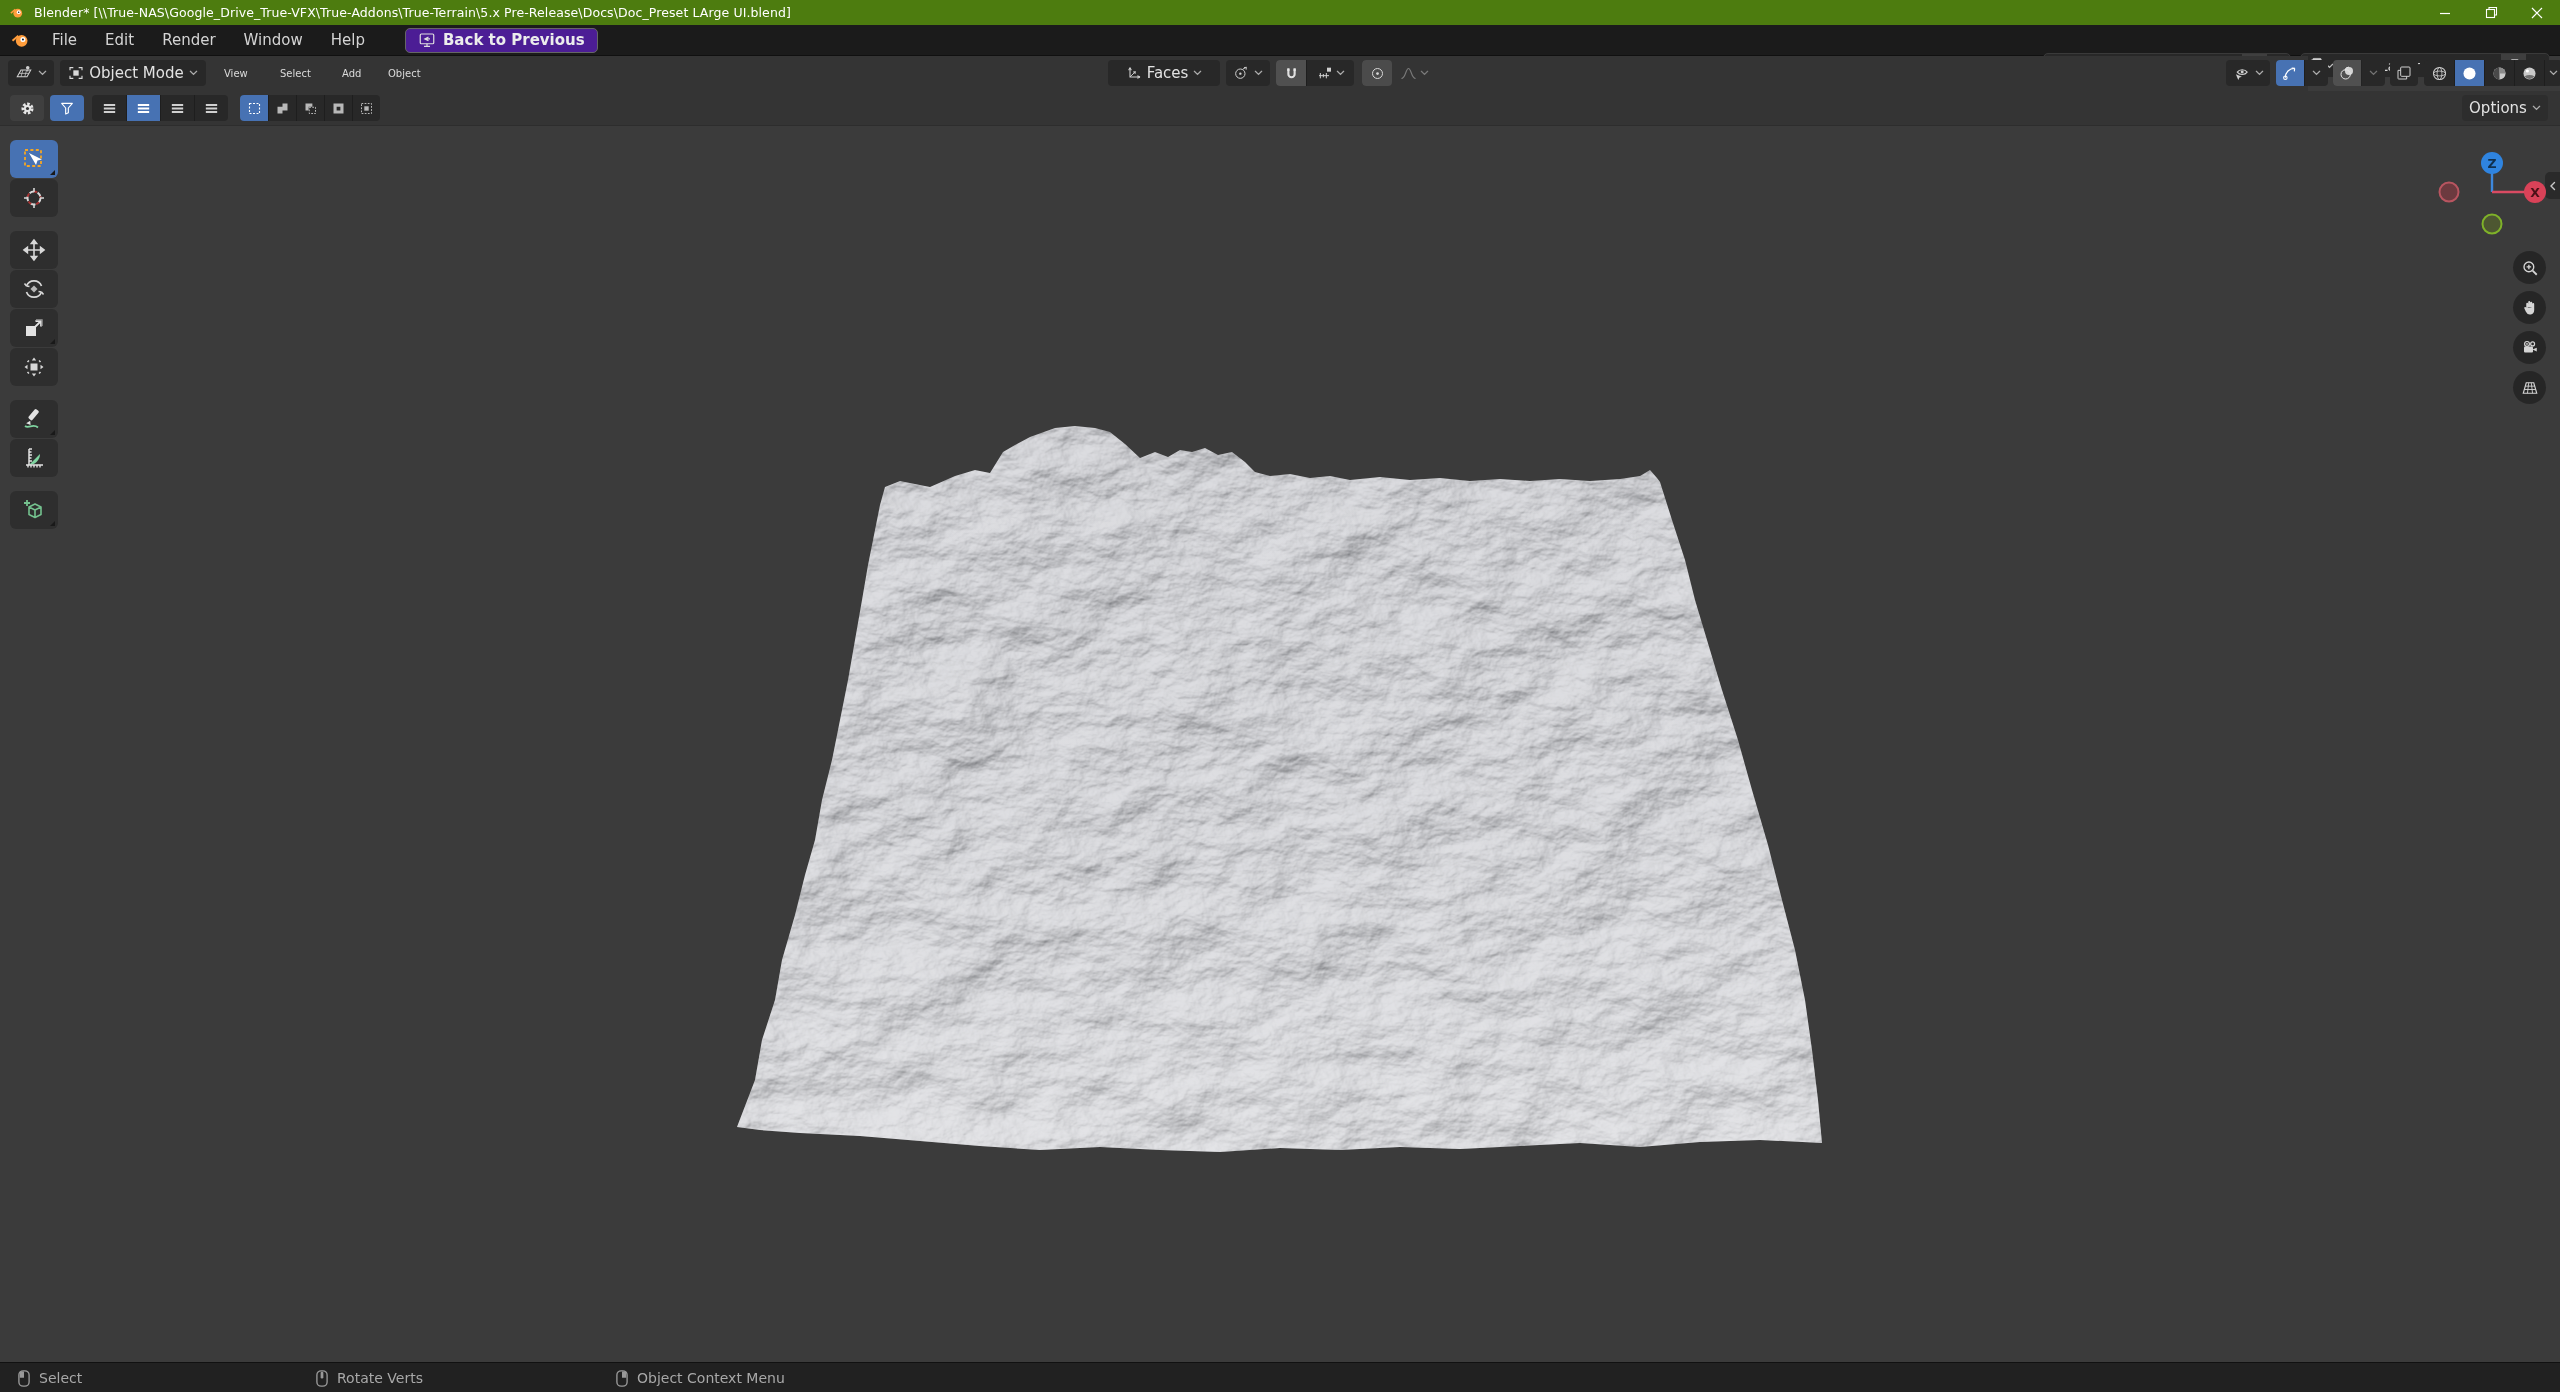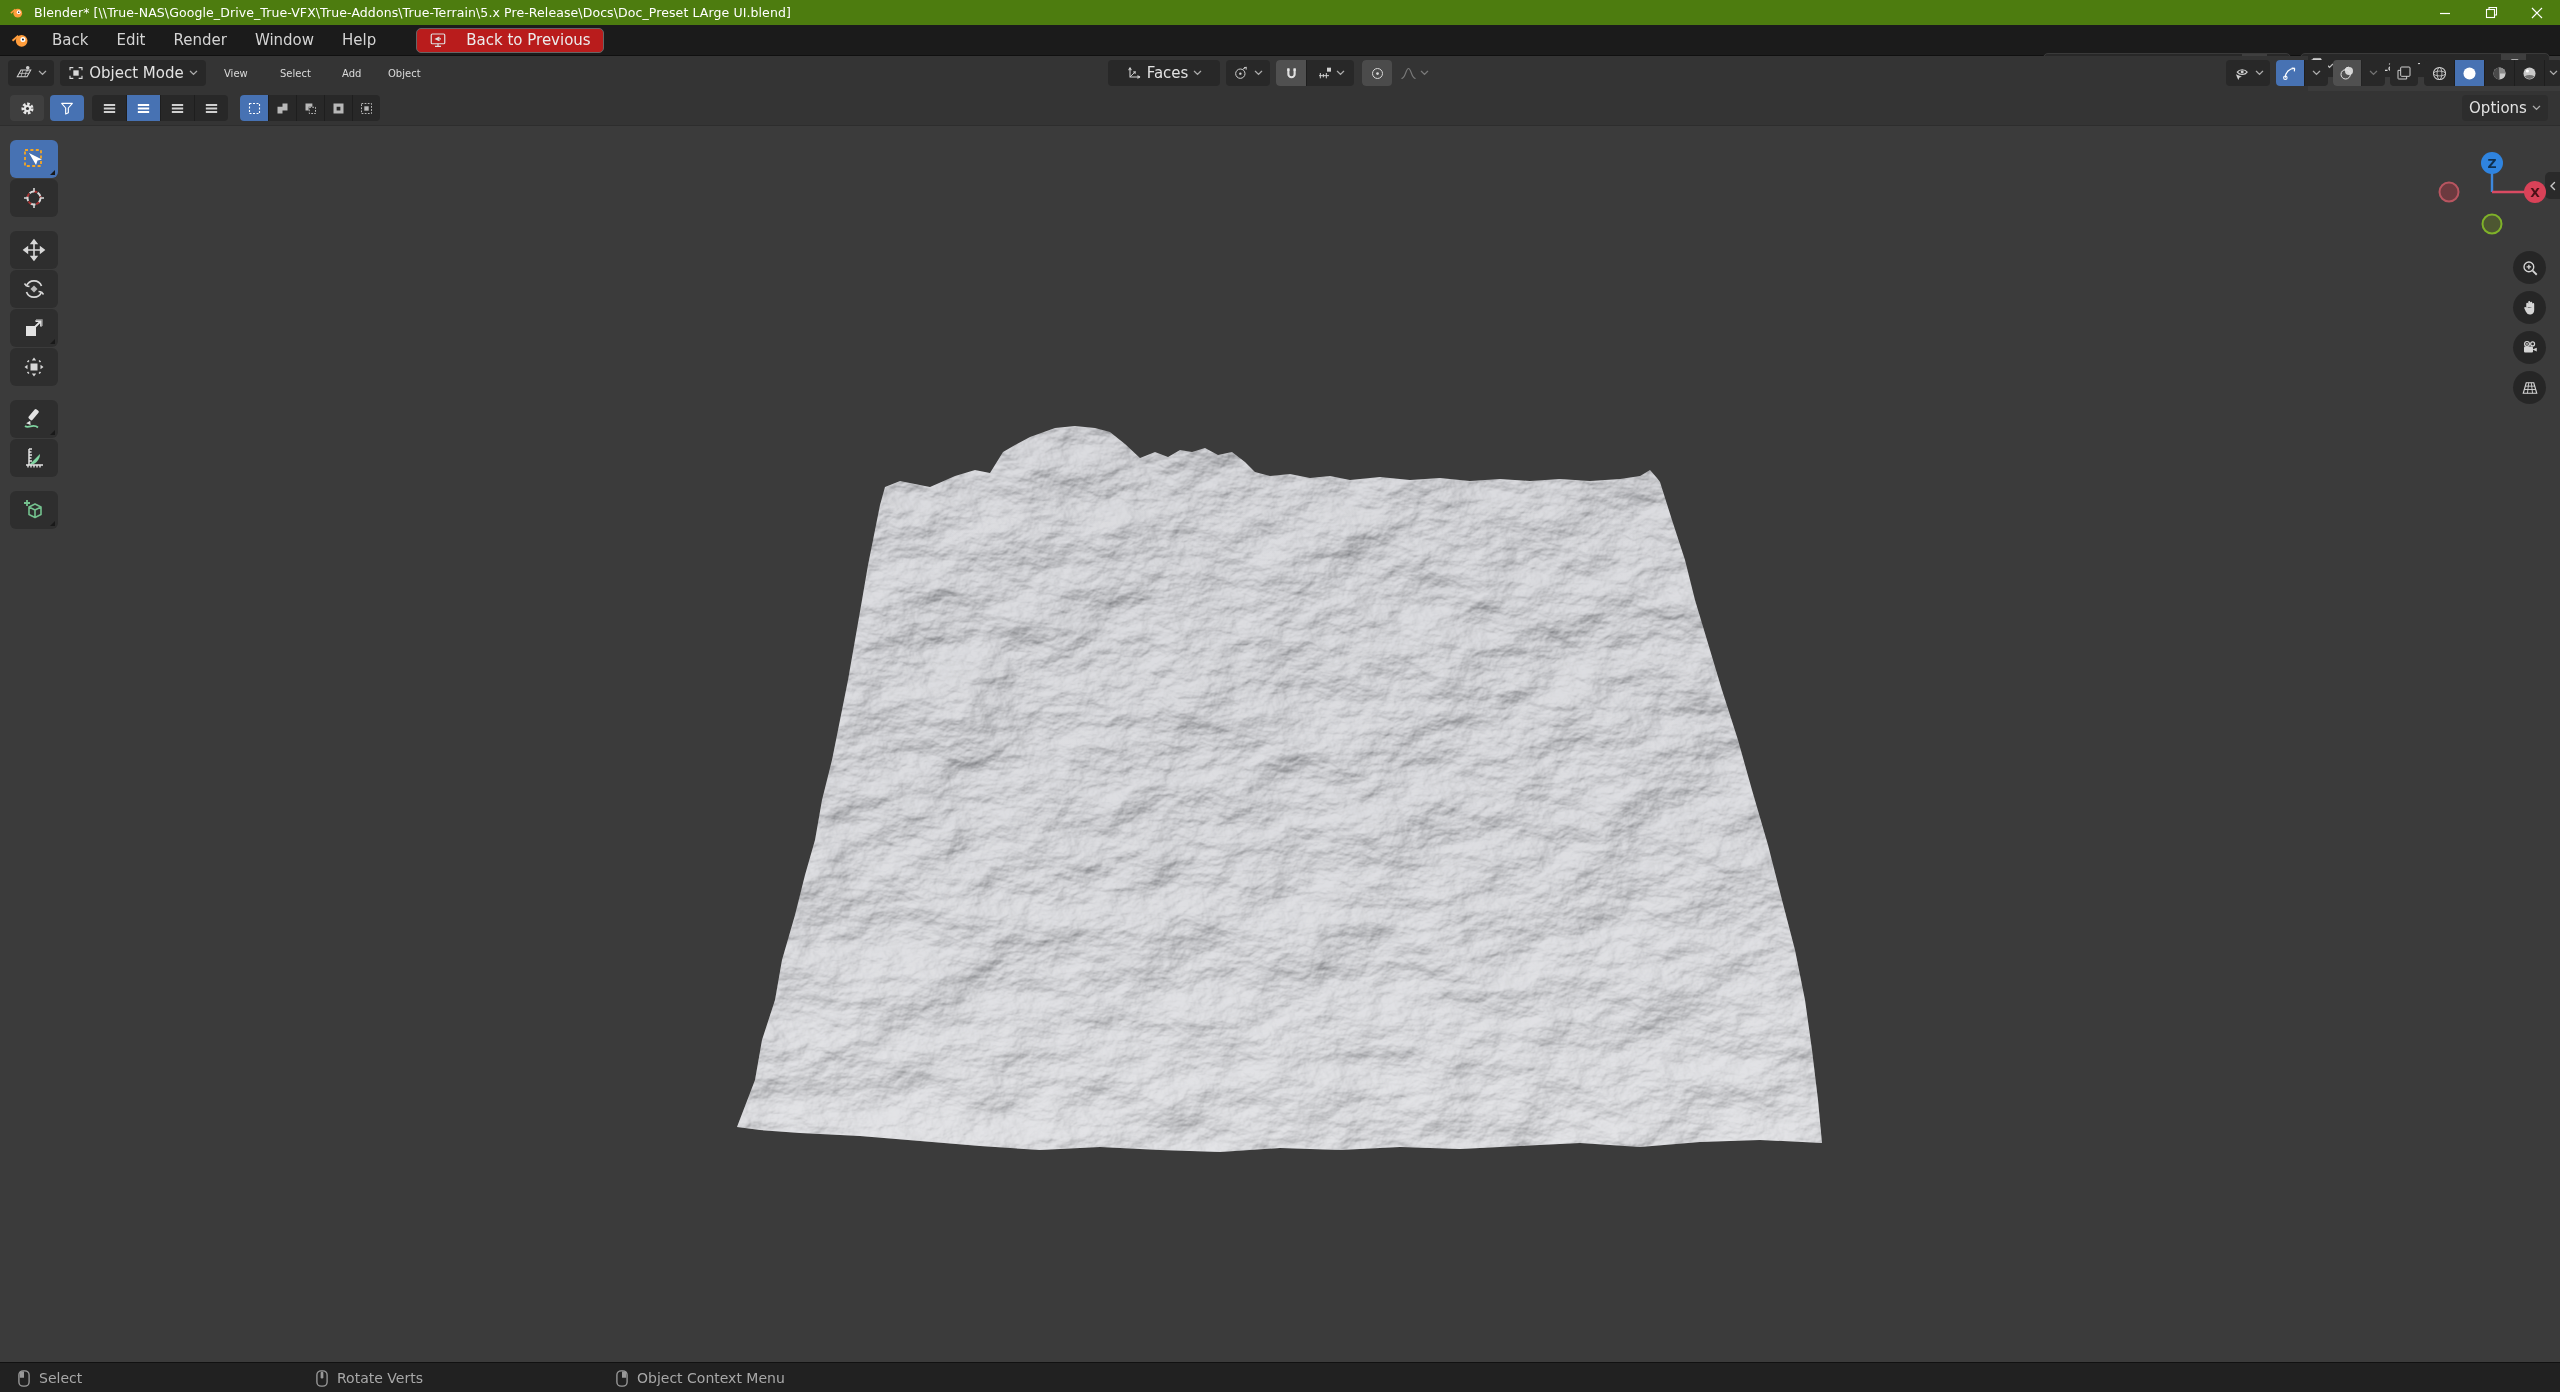--- a/index.html
+++ b/index.html
@@ -13,22 +13,22 @@
     display:flex; align-items:center; color:#fff; }
   .titlebar .logo { margin-left:9px; }
   .titlebar .title { margin-left:10px; font-size:12.5px; letter-spacing:.1px; white-space:nowrap; }
   .winbtns { position:absolute; right:0; top:0; height:25px; display:flex; }
   .wbtn { width:46px; height:25px; display:flex; align-items:center; justify-content:center; color:#fff; }
 
   
   .menubar { position:absolute; left:0; top:25px; width:2560px; height:31px; background:#1b1b1b;
     display:flex; align-items:center; color:#d4d4d4; font-size:15px; border-bottom:1px solid #101010; }
   .menubar .mitem { padding:0 14px; height:31px; display:flex; align-items:center; border-radius:4px; }
-  .backbtn { margin-left:26px; height:25px; display:flex; align-items:center; gap:19px;
-    background:#b91c1c; border:1px solid #666; border-radius:5px; padding:0 12px; color:#ececec; }
+  .backbtn { margin-left:26px; height:25px; display:flex; align-items:center; gap:7px;
+    background:#4c1d95; border:1px solid #666; border-radius:5px; padding:0 12px; color:#ececec;font-weight:bold; }
   .idwidget { position:absolute; top:28px; height:25px; background:#282828; border:1px solid #3a3a3a;
     border-radius:5px; display:flex; align-items:center; color:#d8d8d8; font-size:14.5px; overflow:hidden; }
   .idwidget .seg { display:flex; align-items:center; height:100%; padding:0 5px; }
   .idwidget .seg.lite { background:#3f3f3f; }
   .idwidget .name { flex:1; padding:0 6px; white-space:nowrap; }
 
   
   .hdr { position:absolute; left:0; top:56px; width:2308px; height:35px; background:#343434; }
   .hdr2 { position:absolute; left:0; top:91px; width:2560px; height:35px; background:#343434; border-bottom:1px solid #2d2d2d; }
   .btn { position:absolute; top:4px; height:26px; background:#282828; border-radius:4px;
@@ -298,21 +298,21 @@
           <path d="M1,1 L11,11 M11,1 L1,11" stroke="#fff" stroke-width="1.2"></path>
         </svg>
       </div>
   </div>
 </div>
 
 <div class="menubar">
   <svg class="ic" style="margin-left:10px" width="20" height="20" viewBox="0 0 24 24">
       <use href="#s-blender"></use>
     </svg>
-  <span class="mitem" style="margin-left:8px">Back</span>
+  <span class="mitem" style="margin-left:8px">File</span>
   <span class="mitem">Edit</span>
   <span class="mitem">Render</span>
   <span class="mitem">Window</span>
   <span class="mitem">Help</span>
   <div class="backbtn">
     <svg class="ic" width="18" height="18" viewBox="0 0 24 24" style="color:#e0e0e0">
         <use href="#s-monback"></use>
       </svg>
     <span>Back to Previous</span>
   </div>

